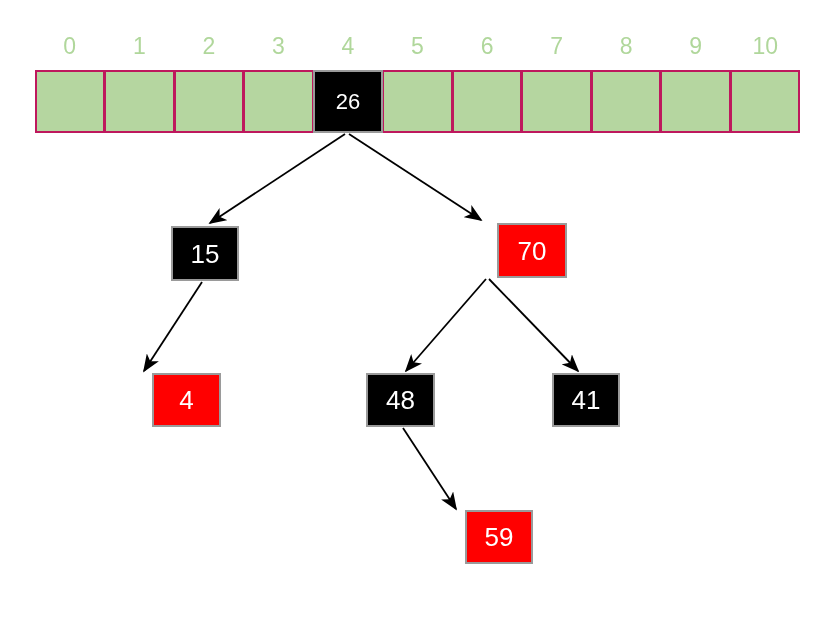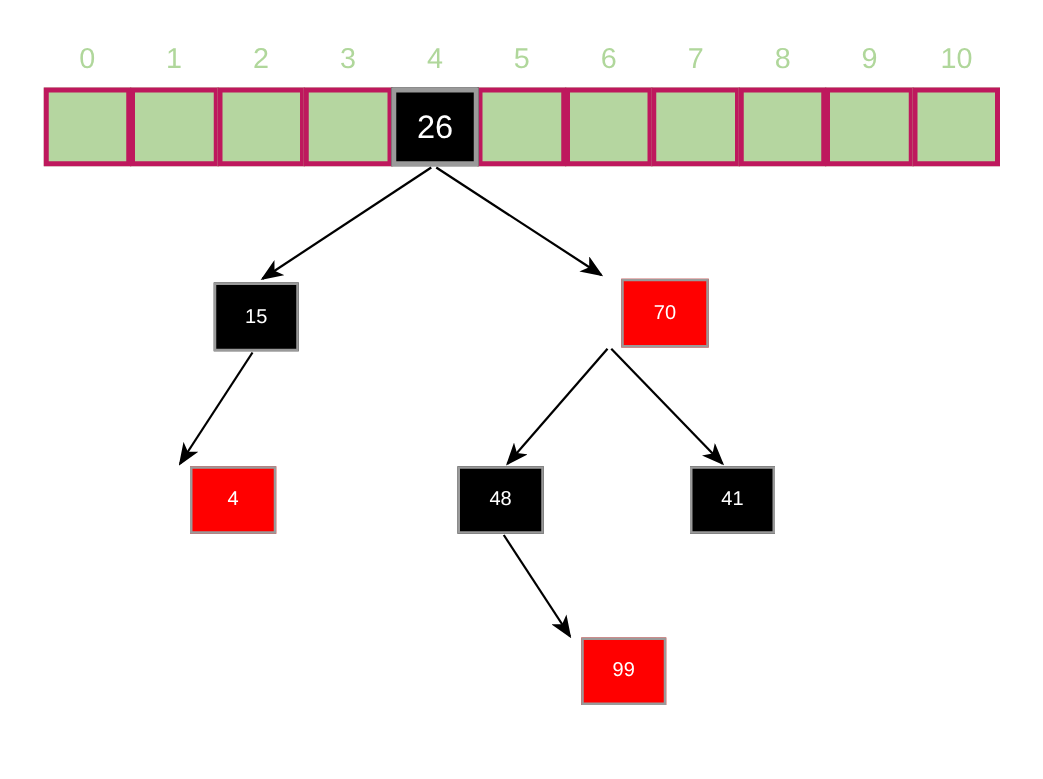--- a/index.html
+++ b/index.html
@@ -40,26 +40,26 @@
     width: 765px;
     height: 63px;
     box-sizing: border-box;
     display: flex;
   }
   .array-cell {
     flex: 1 1 0;
     position: relative;
     box-sizing: border-box;
     background: #b5d6a0;
-    border: 4px solid #be185d;
+    border: 2px solid #be185d;
     margin-left: -1px;
     display: flex;
     align-items: center;
     justify-content: center;
-    font-size: 26px;
+    font-size: 22px;
     color: #ffffff;
   }
   .array-cell:first-child { margin-left: 0; }
   .array-cell.filled-black {
     background: #000000;
     border-color: #9a9a9a;
     z-index: 2;
   }
 
   
@@ -73,21 +73,21 @@
 
   
   .tree-node {
     position: absolute;
     box-sizing: border-box;
     border: 2px solid #9a9a9a;
     display: flex;
     align-items: center;
     justify-content: center;
     color: #ffffff;
-    font-size: 16px;
+    font-size: 26px;
     line-height: 1;
     z-index: 3;
     user-select: none;
   }
   .tree-node.black { background: #000000; }
   .tree-node.red   { background: #ff0000; margin-left: 45px; }
 </style>
 </head>
 <body>
 
@@ -169,17 +169,17 @@
       <div class="tree-node red" style="left: 107px; top: 373px; width: 69px; height: 54px;">
         <span>4</span>
       </div>
       <div class="tree-node black" style="left: 366px; top: 373px; width: 69px; height: 54px;">
         <span>48</span>
       </div>
       <div class="tree-node black" style="left: 552px; top: 373px; width: 68px; height: 54px;">
         <span>41</span>
       </div>
       <div class="tree-node red" style="left: 420px; top: 510px; width: 68px; height: 54px;">
-        <span>99</span>
+        <span>59</span>
       </div>
     </div>
 
 </div>
 
 </body></html>

